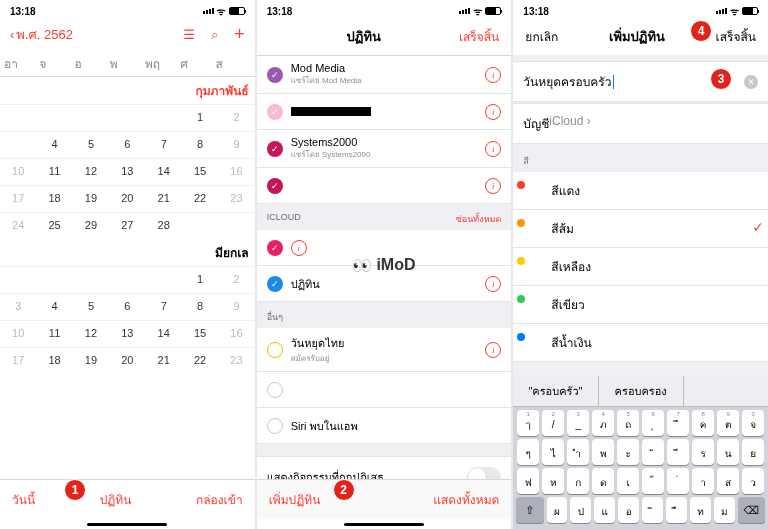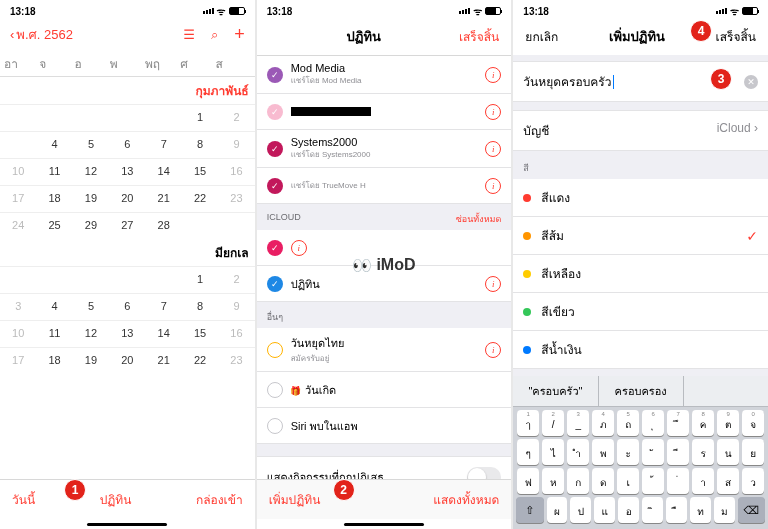--- a/index.html
+++ b/index.html
@@ -50,24 +50,24 @@
 .toolbar2{border-top:1px solid #d8d8d8;display:flex;justify-content:space-between;padding:10px 12px;color:#ff3b30;font-size:12px;background:#f9f9f9;position:relative}
 
 
 .nav3{display:flex;justify-content:space-between;align-items:center;padding:8px 12px}
 .nav3 span{font-size:12px}
 .nav3 .cancel,.nav3 .done3{color:#000000}
 .nav3 .ttl3{font-weight:600;font-size:13px}
 .input-row{background:#fff;display:flex;align-items:center;padding:10px;border-top:.5px solid #e3e3e5;border-bottom:.5px solid #e3e3e5;margin-top:6px;position:relative}
 .cursor{width:1.5px;height:14px;background:#007aff;margin-left:1px}
 .clear-btn{width:14px;height:14px;background:#c7c7cc;border-radius:50%;color:#fff;display:flex;align-items:center;justify-content:center;font-size:9px}
-.acct-row{background:#fff;display:flex;justify-content:space-between;padding:10px;border-top:.5px solid #e3e3e5;border-bottom:.5px solid #e3e3e5;margin-top:8px;font-size:12px}
+.acct-row{background:#fff;display:flex;justify-content:flex-start;padding:10px;border-top:.5px solid #e3e3e5;border-bottom:.5px solid #e3e3e5;margin-top:1px;font-size:12px}
 .acct-row .val{color:#8e8e93}
 .color-hdr{font-size:9px;color:#6d6d72;padding:10px 10px 4px}
-.color-row{background:#fff;display:flex;align-items:center;padding:9px 10px;border-bottom:.5px solid #e3e3e5;gap:10px;font-size:12px}
+.color-row{background:#fff;display:flex;align-items:flex-start;padding:9px 4px;border-bottom:.5px solid #e3e3e5;gap:26px;font-size:12px}
 .color-row:first-of-type{border-top:.5px solid #e3e3e5}
 .dot{width:8px;height:8px;border-radius:50%}
 .check{margin-left:auto;color:#ff3b30;font-size:14px}
 .keyboard{background:#d1d4da;margin-top:auto}
 .sug-bar{display:flex;background:#eceef1;border-bottom:1px solid #b8bbc0}
 .sug-bar span{flex:1;text-align:center;padding:6px;font-size:11px;border-right:1px solid #b8bbc0}
 .sug-bar span:first-child{font-weight:400}
 .sug-bar span:last-child{border:none}
 .kb-rows{padding:3px}
 .kb-row{display:flex;gap:3px;margin-bottom:3px;justify-content:center}
@@ -265,21 +265,20 @@
           <div class="lbl">Systems2000</div>
           <div class="sub">แชร์โดย Systems2000</div>
         </div>
         <div class="info">i</div>
       </div>
     <div class="list-row">
         <div class="chk" style="background:#c2185b">
           <span style="color:#fff;font-size:9px">✓</span>
         </div>
         <div class="txt">
-          <div class="sub">แชร์โดย TrueMove H</div>
         </div>
         <div class="info">i</div>
       </div>
     <div class="sect-hdr">
         <span>ICLOUD</span>
         <span class="hide">ซ่อนทั้งหมด</span>
       </div>
     <div class="list-row">
         <div class="chk" style="background:#e91e63">
           <span style="color:#fff;font-size:9px">✓</span>
@@ -301,23 +300,20 @@
     <div class="list-row">
         <div class="chk" style="border:1.5px solid #ffb300"></div>
         <div class="txt">
           <div class="lbl">วันหยุดไทย</div>
           <div class="sub">สมัครรับอยู่</div>
         </div>
         <div class="info">i</div>
       </div>
     <div class="list-row">
         <div class="chk" style="border:1.5px solid #c7c7cc"></div>
-        <div class="txt">
-          <div class="lbl"><span style="color:#d33;font-size:9px">🎁</span> <span>วันเกิด</span></div>
-        </div>
       </div>
     <div class="list-row">
         <div class="chk" style="border:1.5px solid #c7c7cc"></div>
         <div class="txt">
           <div class="lbl">Siri พบในแอพ</div>
         </div>
       </div>
     <div class="toggle-row">
         <span>แสดงกิจกรรมที่ถูกปฏิเสธ</span>
         <div class="toggle">

